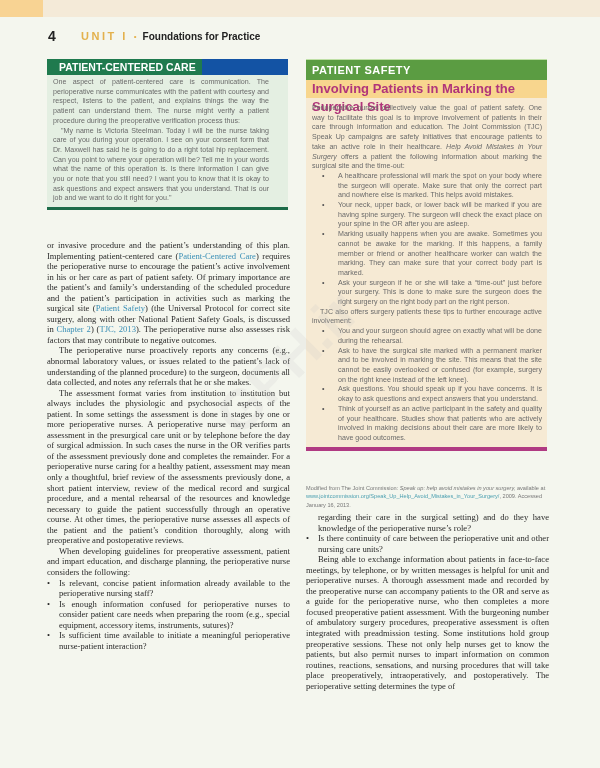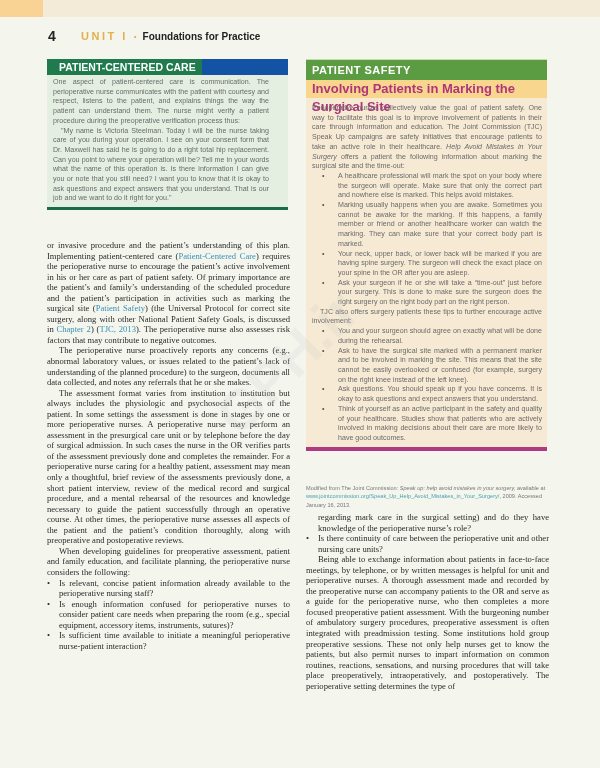--- a/index.html
+++ b/index.html
@@ -89,53 +89,53 @@
   </div>
 </div>
 
 <div class="ps">
   <div class="ps-head">PATIENT SAFETY</div>
   <div class="ps-sub">Involving Patients in Marking the Surgical Site</div>
   <div class="ps-body">
     <p><span>Perioperative nurses collectively value the goal of patient safety. One way to facilitate this goal is to improve involvement of patients in their care through information and education. The Joint Commission (TJC) Speak Up campaigns are safety initiatives that encourage patients to take an active role in their healthcare. </span><i>Help Avoid Mistakes in Your Surgery</i><span> offers a patient the following information about marking the surgical site and the time-out:</span></p>
     <ul>
       <li>A healthcare professional will mark the spot on your body where the surgeon will operate. Make sure that only the correct part and nowhere else is marked. This helps avoid mistakes.</li>
+      <li>Your neck, upper back, or lower back will be marked if you are having spine surgery. The surgeon will check the exact place on your spine in the OR after you are asleep.</li>
       <li>Marking usually happens when you are awake. Sometimes you cannot be awake for the marking. If this happens, a family member or friend or another healthcare worker can watch the marking. They can make sure that your correct body part is marked.</li>
-      <li>Your neck, upper back, or lower back will be marked if you are having spine surgery. The surgeon will check the exact place on your spine in the OR after you are asleep.</li>
       <li>Ask your surgeon if he or she will take a “time-out” just before your surgery. This is done to make sure the surgeon does the right surgery on the right body part on the right person.</li>
     </ul>
     <p class="tip-intro">TJC also offers surgery patients these tips to further encourage active involvement:</p>
     <ul>
       <li>You and your surgeon should agree on exactly what will be done during the rehearsal.</li>
       <li>Ask to have the surgical site marked with a permanent marker and to be involved in marking the site. This means that the site cannot be easily overlooked or confused (for example, surgery on the right knee instead of the left knee).</li>
       <li>Ask questions. You should speak up if you have concerns. It is okay to ask questions and expect answers that you understand.</li>
       <li>Think of yourself as an active participant in the safety and quality of your healthcare. Studies show that patients who are actively involved in making decisions about their care are more likely to have good outcomes.</li>
     </ul>
   </div>
 </div>
 
 <div class="ps-source">
   <span>Modified from The Joint Commission: </span><i>Speak up: help avoid mistakes in your surgery,</i><span> available at </span><span class="link">www.jointcommission.org/Speak_Up_Help_Avoid_Mistakes_in_Your_Surgery/</span><span>, 2009. Accessed January 16, 2013.</span>
 </div>
 
 <div class="col col-left">
   <p><span>or invasive procedure and the patient’s understanding of this plan. Implementing patient-centered care (</span><span class="xref">Patient-Centered Care</span><span>) requires the perioperative nurse to encourage the patient’s active involvement in his or her care as part of patient safety. Of primary importance are the patient’s and family’s understanding of the scheduled procedure and the patient’s participation in activities such as marking the surgical site (</span><span class="xref">Patient Safety</span><span>) (the Universal Protocol for correct site surgery, along with other National Patient Safety Goals, is discussed in </span><span class="xref">Chapter 2</span><span>) (</span><span class="xref">TJC, 2013</span><span>). The perioperative nurse also assesses risk factors that may contribute to negative outcomes.</span></p>
   <p class="ind">The perioperative nurse proactively reports any concerns (e.g., abnormal laboratory values, or issues related to the patient’s lack of understanding of the planned procedure) to the surgeon, documents all data collected, and notes any referrals that he or she makes.</p>
   <p class="ind">The assessment format varies from institution to institution but always includes the physiologic and psychosocial aspects of the patient. In some settings the assessment is done in stages by one or more perioperative nurses. A perioperative nurse may perform an assessment in the presurgical care unit or by telephone before the day of surgical admission. In such cases the nurse in the OR verifies parts of the assessment previously done and completes the remainder. For a perioperative nurse caring for a healthy patient, assessment may mean only a thoughtful, brief review of the assessments previously done, a short patient interview, review of the medical record and surgical procedure, and a mental rehearsal of the resources and knowledge necessary to guide the patient successfully through an operative course. At other times, the perioperative nurse assesses all aspects of the patient and the patient’s condition thoroughly, along with preoperative and postoperative reviews.</p>
-  <p class="ind">When developing guidelines for preoperative assessment, patient and family education, and facilitate planning, the perioperative nurse considers the following:</p>
+  <p class="ind">When developing guidelines for preoperative assessment, patient and impart education, and discharge planning, the perioperative nurse considers the following:</p>
   <ul>
     <li>Is relevant, concise patient information already available to the perioperative nursing staff?</li>
     <li>Is enough information confused for perioperative nurses to consider patient care needs when preparing the room (e.g., special equipment, accessory items, instruments, sutures)?</li>
     <li>Is sufficient time available to initiate a meaningful perioperative nurse-patient interaction?</li>
   </ul>
 </div>
 
 <div class="col col-right">
   <ul>
-    <li style="list-style:none" class="nobullet">regarding mark care in the surgical setting) and do they have knowledge of the perioperative nurse’s role?</li>
+    <li style="list-style:none" class="nobullet">regarding their care in the surgical setting) and do they have knowledge of the perioperative nurse’s role?</li>
     <li>Is there continuity of care between the perioperative unit and other nursing care units?</li>
   </ul>
   <p class="ind">Being able to exchange information about patients in face-to-face meetings, by telephone, or by written messages is helpful for unit and perioperative nurses. A thorough assessment made and recorded by the preoperative nurse can accompany patients to the OR and serve as a guide for the perioperative nurse, who then completes a more focused preoperative patient assessment. With the burgeoning number of ambulatory surgery procedures, preoperative assessment is often integrated with preadmission testing. Some institutions hold group preoperative sessions. These not only help nurses get to know the patients, but also permit nurses to impart information on common routines, reactions, sensations, and nursing procedures that will take place preoperatively, intraoperatively, and postoperatively. The perioperative setting determines the type of</p>
 </div>
 
 <div class="watermark">GPH.ir</div>
 
 <style>.col li.nobullet::before{content:"";}</style>
 
 </body></html>

